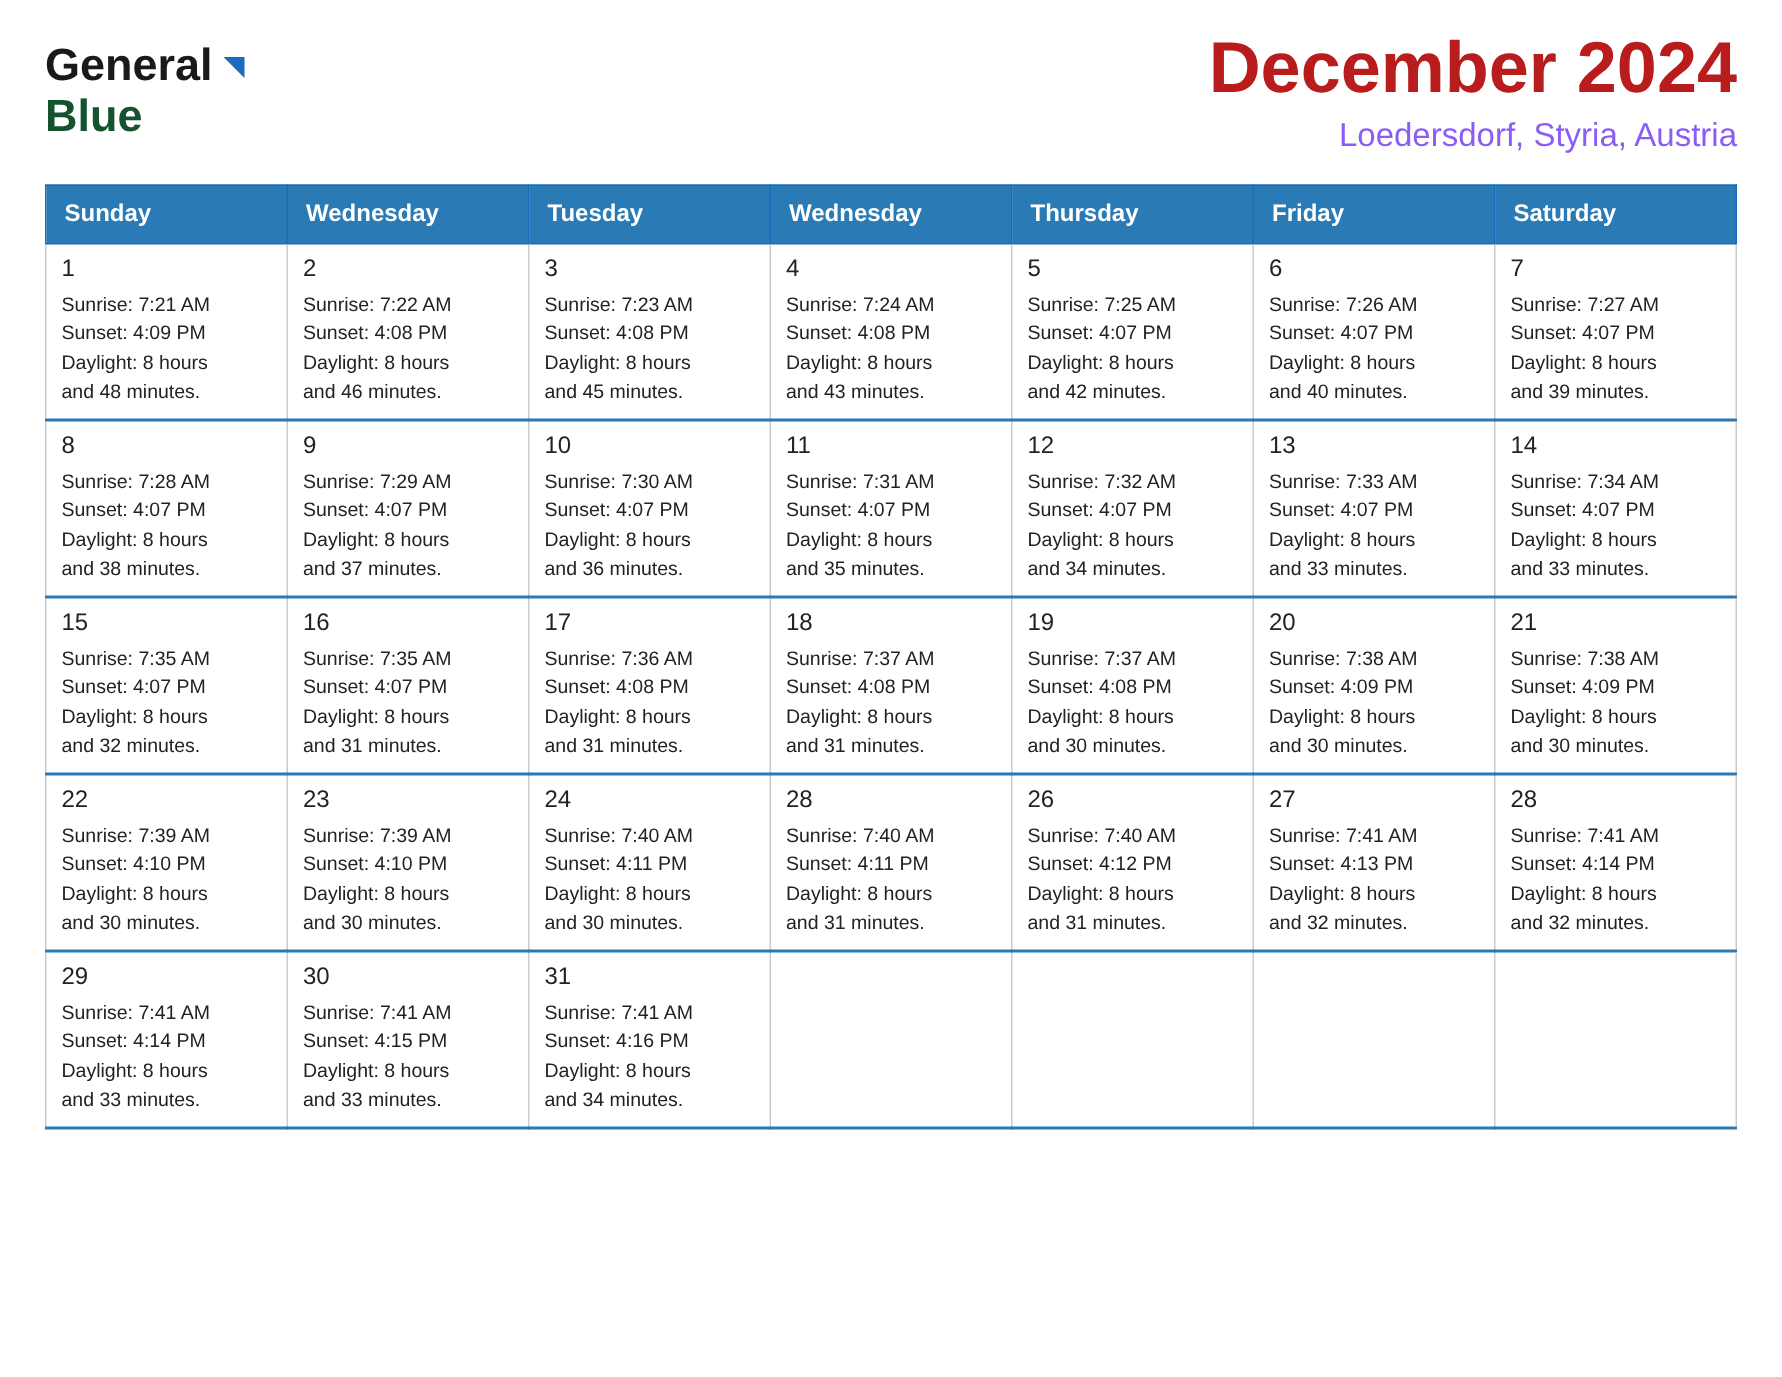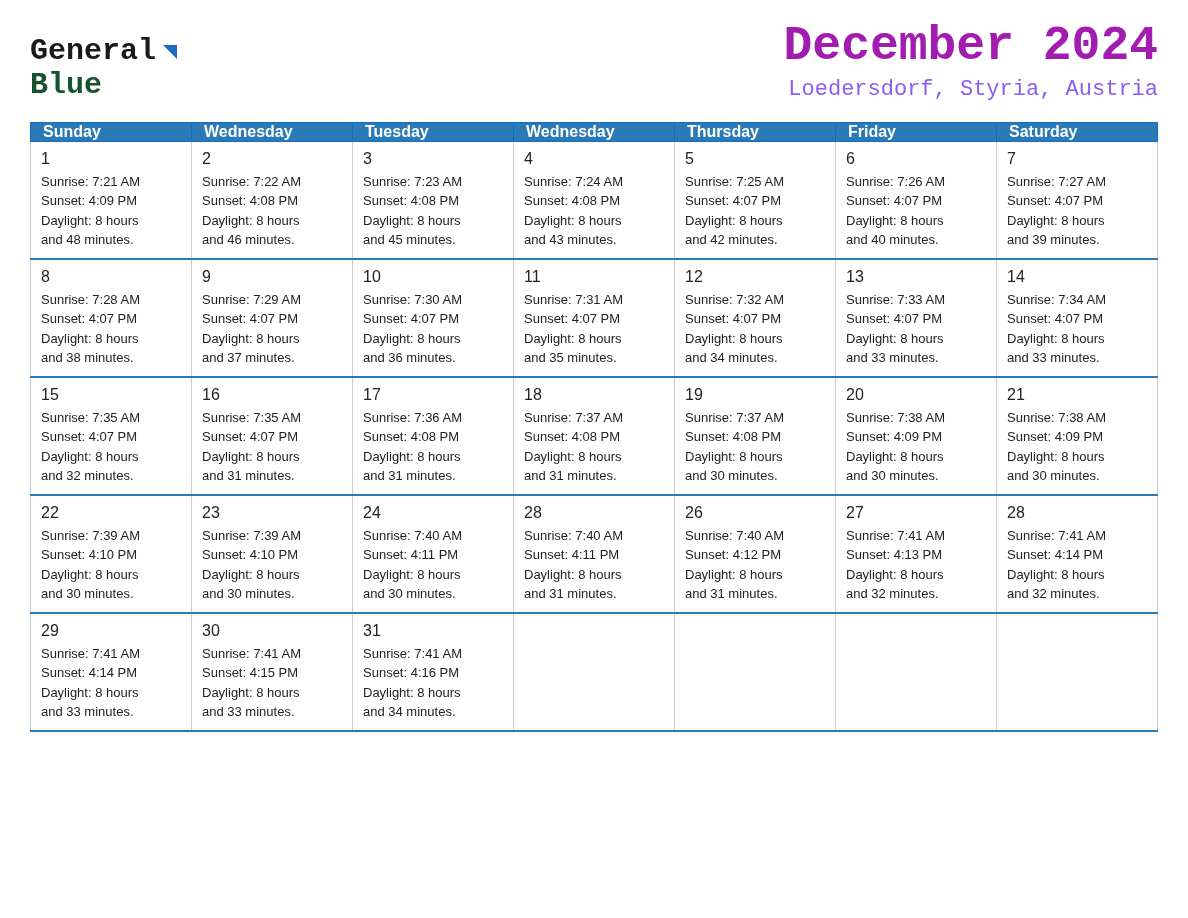--- a/index.html
+++ b/index.html
@@ -6,54 +6,53 @@
     body {
       font-family: Arial, sans-serif;
       background: #fff;
       padding: 20px 30px;
       width: 1188px;
       min-height: 918px;
     }
     .header {
       display: flex;
       justify-content: space-between;
-      align-items: flex-end;
+      align-items: center;
       margin-bottom: 20px;
-      font-family: Liberation Mono, monospace;
     }
     .logo {
       display: flex;
       flex-direction: column;
       align-items: flex-start;
     }
     .title-block {
       text-align: right;
     }
     .month-title {
       font-size: 48px;
       font-weight: bold;
-      color: #a21caf;
+      color: #b91c1c;
       line-height: 1.1;
     }
     .location-title {
       font-size: 22px;
       color: #8b5cf6;
       margin-top: 4px;
     }
     table {
       width: 100%;
       border-collapse: collapse;
       margin-top: 10px;
     }
     thead th {
       background-color: #2a7ab5;
       color: #fff;
       font-size: 16px;
       font-weight: bold;
-      padding: 0 12px;
+      padding: 10px 12px;
       text-align: left;
       border: 1px solid #1a6abf;
     }
     tbody td {
       border: 1px solid #ccc;
       vertical-align: top;
       padding: 8px 10px;
       font-size: 13.5px;
       color: #222;
       min-height: 90px;

